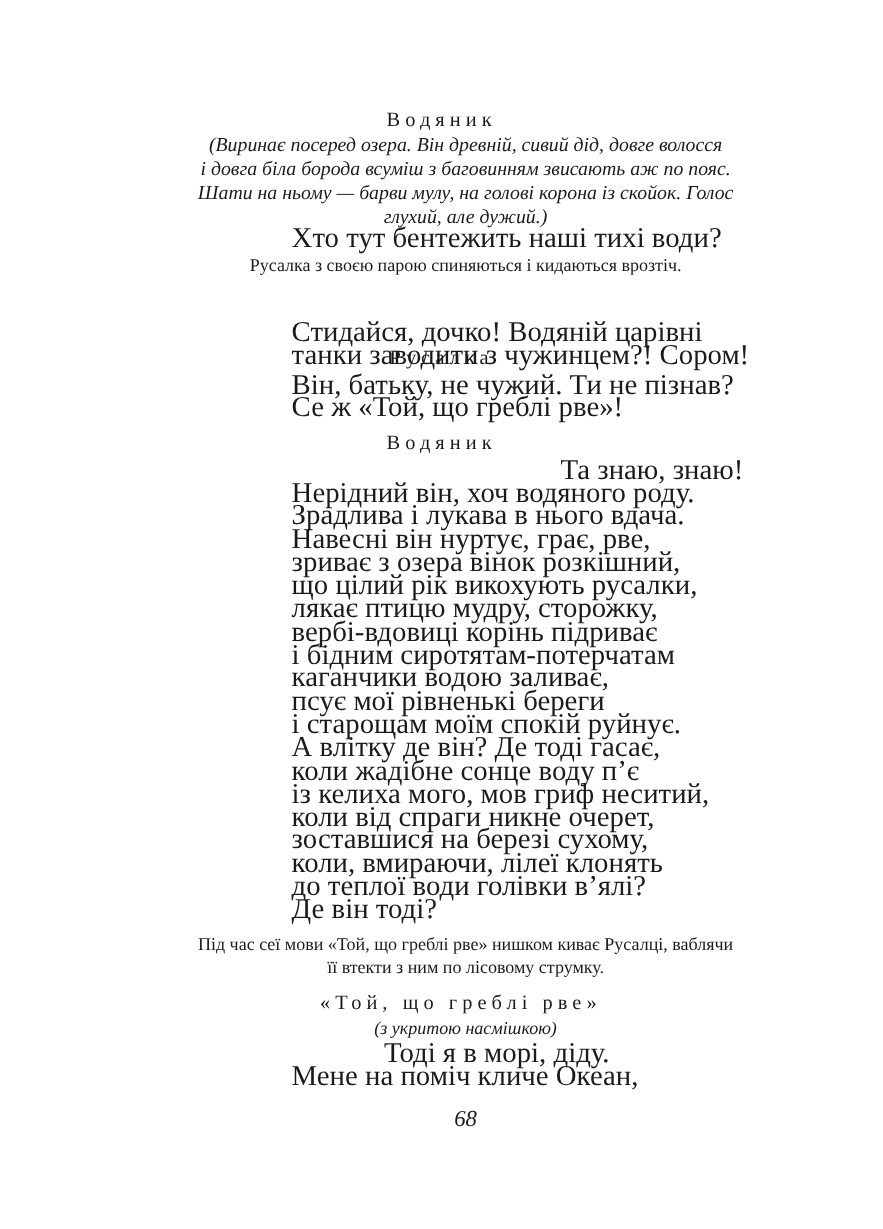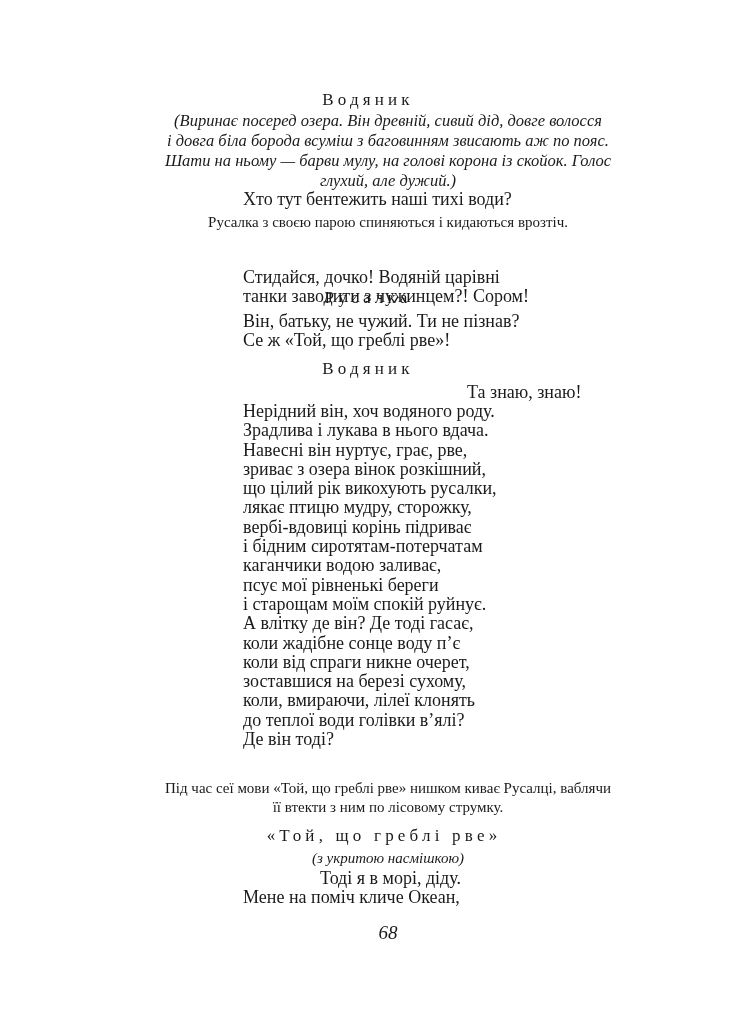--- a/index.html
+++ b/index.html
@@ -42,21 +42,21 @@
       line-height: 20px;
     }
     .stage-plain {
       font-size: 15px;
       left: 0;
       width: 776px;
       text-align: center;
       line-height: 19px;
     }
     .verse {
-      font-size: 18px;
+      font-size: 24px;
       left: 243px;
       line-height: 20px;
     }
     .verse-block .line {
       display: block;
       height: 19.3px;
       line-height: 19.3px;
       white-space: nowrap;
     }
     .page-number {
@@ -108,20 +108,21 @@
     <span class="line">зриває з озера вінок розкішний,</span>
     <span class="line">що цілий рік викохують русалки,</span>
     <span class="line">лякає птицю мудру, сторожку,</span>
     <span class="line">вербі-вдовиці корінь підриває</span>
     <span class="line">і бідним сиротятам-потерчатам</span>
     <span class="line">каганчики водою заливає,</span>
     <span class="line">псує мої рівненькі береги</span>
     <span class="line">і старощам моїм спокій руйнує.</span>
     <span class="line">А влітку де він? Де тоді гасає,</span>
     <span class="line">коли жадібне сонце воду п’є</span>
+    <span class="line">із келиха мого, мов гриф неситий,</span>
     <span class="line">коли від спраги никне очерет,</span>
     <span class="line">зоставшися на березі сухому,</span>
     <span class="line">коли, вмираючи, лілеї клонять</span>
     <span class="line">до теплої води голівки в’ялі?</span>
     <span class="line">Де він тоді?</span>
   </div>
 
   <div class="abs stage-plain" style="top:779px;">
     <div>Під час сеї мови «Той, що греблі рве» нишком киває Русалці, ваблячи</div>
     <div>її втекти з ним по лісовому струмку.</div>

